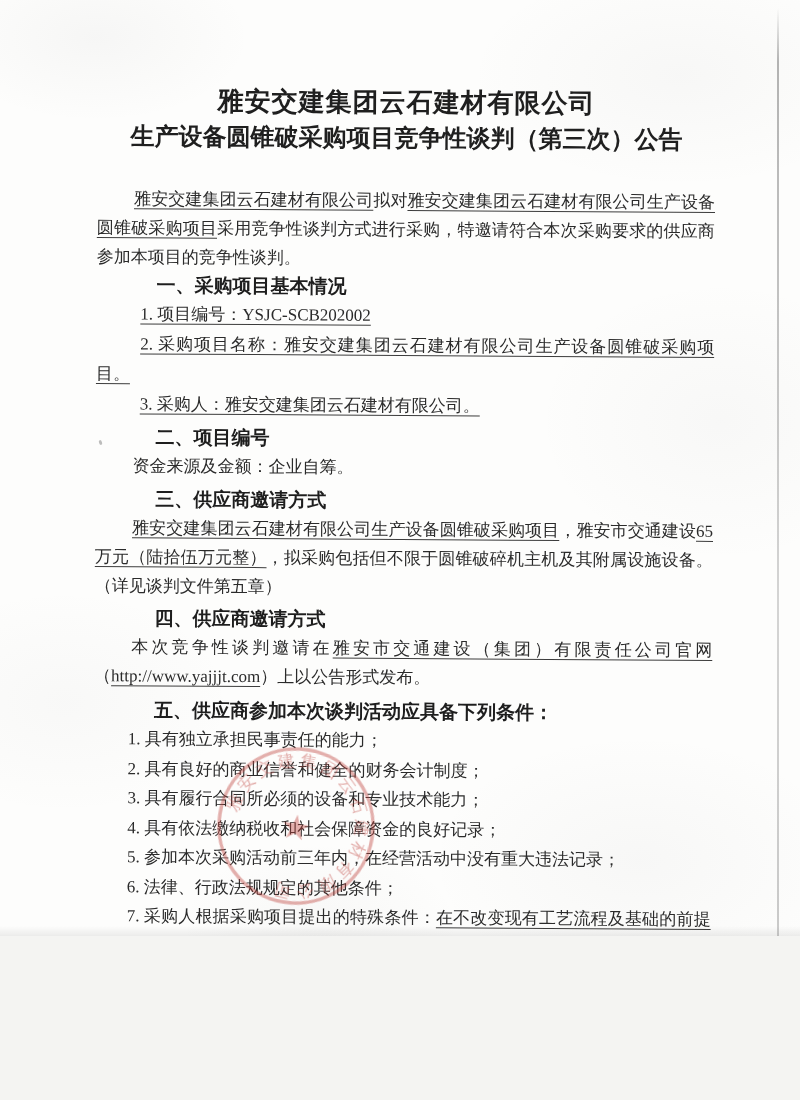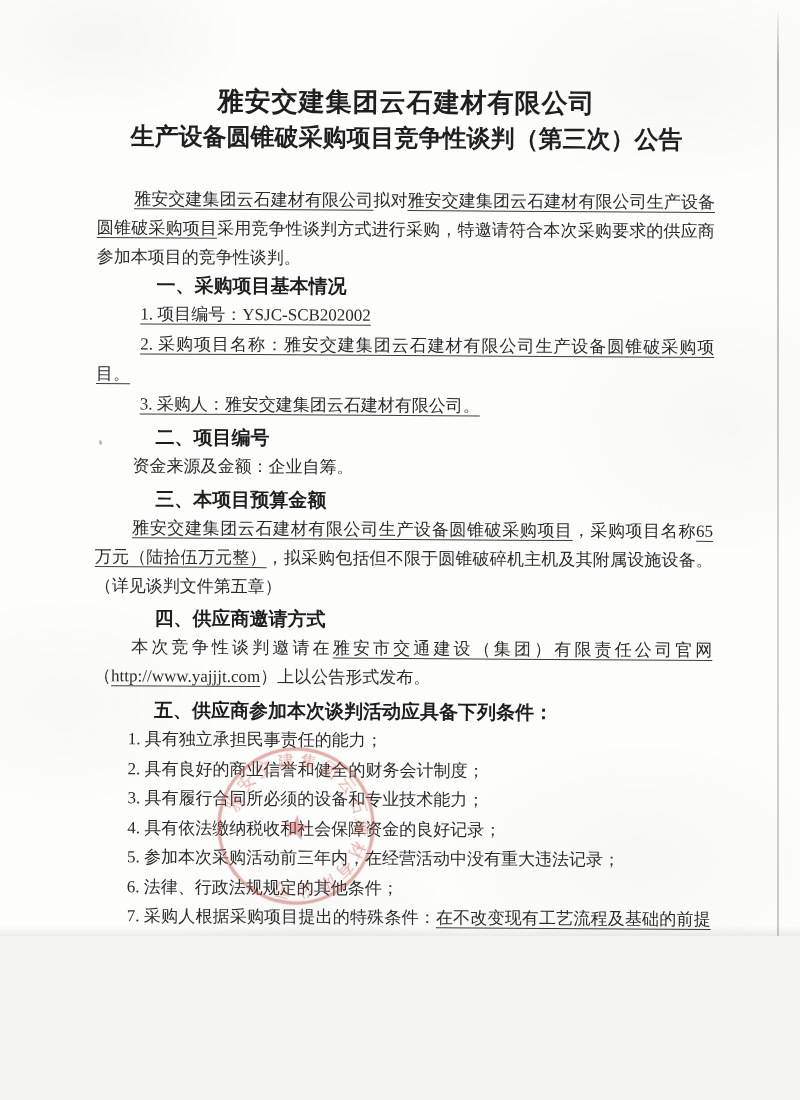--- a/index.html
+++ b/index.html
@@ -118,22 +118,22 @@
       <span class="title-line title-2">生产设备圆锥破采购项目竞争性谈判（第三次）公告</span>
     </h1>
 
     <p class="block pa intro"><span class="u">雅安交建集团云石建材有限公司</span><span>拟对</span><span class="u">雅安交建集团云石建材有限公司生产设备圆锥破采购项目</span><span>采用竞争性谈判方式进行采购，特邀请符合本次采购要求的供应商参加本项目的竞争性谈判。</span></p>
     <p class="block hd mt0"><span>一、采购项目基本情况</span></p>
     <p class="block it"><span class="u">1. 项目编号：YSJC-SCB202002</span></p>
     <p class="block it"><span class="u">2. 采购项目名称：雅安交建集团云石建材有限公司生产设备圆锥破采购项目。</span></p>
     <p class="block it"><span class="u">3. 采购人：雅安交建集团云石建材有限公司。</span></p>
     <p class="block hd"><span>二、项目编号</span></p>
     <p class="block pa"><span>资金来源及金额：企业自筹。</span></p>
-    <p class="block hd"><span>三、本项目预算金额</span></p>
-    <p class="block pa pa9"><span class="u">雅安交建集团云石建材有限公司生产设备圆锥破采购项目</span><span>，采购项目名称</span><span class="u">65 万元（陆拾伍万元整）</span><span>，拟采购包括但不限于圆锥破碎机主机及其附属设施设备。（详见谈判文件第五章）</span></p>
+    <p class="block hd"><span>三、供应商邀请方式</span></p>
+    <p class="block pa pa9"><span class="u">雅安交建集团云石建材有限公司生产设备圆锥破采购项目</span><span>，雅安市交通建设</span><span class="u">65 万元（陆拾伍万元整）</span><span>，拟采购包括但不限于圆锥破碎机主机及其附属设施设备。（详见谈判文件第五章）</span></p>
     <p class="block hd"><span>四、供应商邀请方式</span></p>
     <p class="block pa pa9"><span>本次竞争性谈判邀请在</span><span class="u">雅安市交通建设（集团）有限责任公司官网</span><span>（</span><span class="u">http://www.yajjjt.com</span><span>）上以公告形式发布。</span></p>
     <p class="block hd mt6"><span>五、供应商参加本次谈判活动应具备下列条件：</span></p>
     <p class="block it5"><span>1. 具有独立承担民事责任的能力；</span></p>
     <p class="block it5"><span>2. 具有良好的商业信誉和健全的财务会计制度；</span></p>
     <p class="block it5"><span>3. 具有履行合同所必须的设备和专业技术能力；</span></p>
     <p class="block it5"><span>4. 具有依法缴纳税收和社会保障资金的良好记录；</span></p>
     <p class="block it5"><span>5. 参加本次采购活动前三年内，在经营活动中没有重大违法记录；</span></p>
     <p class="block it5"><span>6. 法律、行政法规规定的其他条件；</span></p>
     <p class="block it7"><span>7. 采购人根据采购项目提出的特殊条件：</span><span class="u">在不改变现有工艺流程及基础的前提下，设备满足河道料加工强度，满足或超过现有生产能力(即：成品砂石骨料产量不低于 200 吨/小时)，且与现有生产设备及基础相匹配。</span></p>

